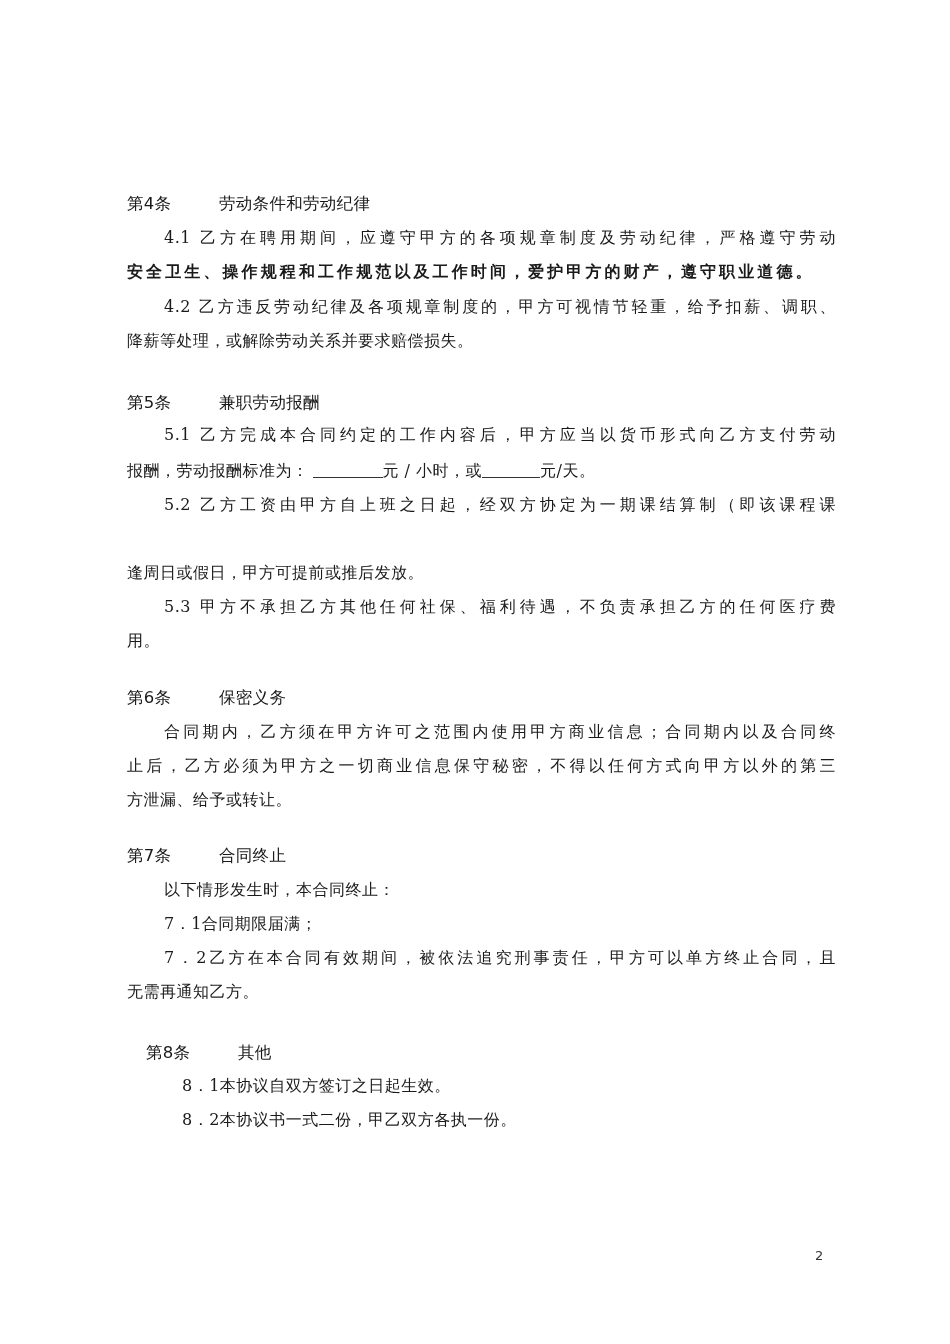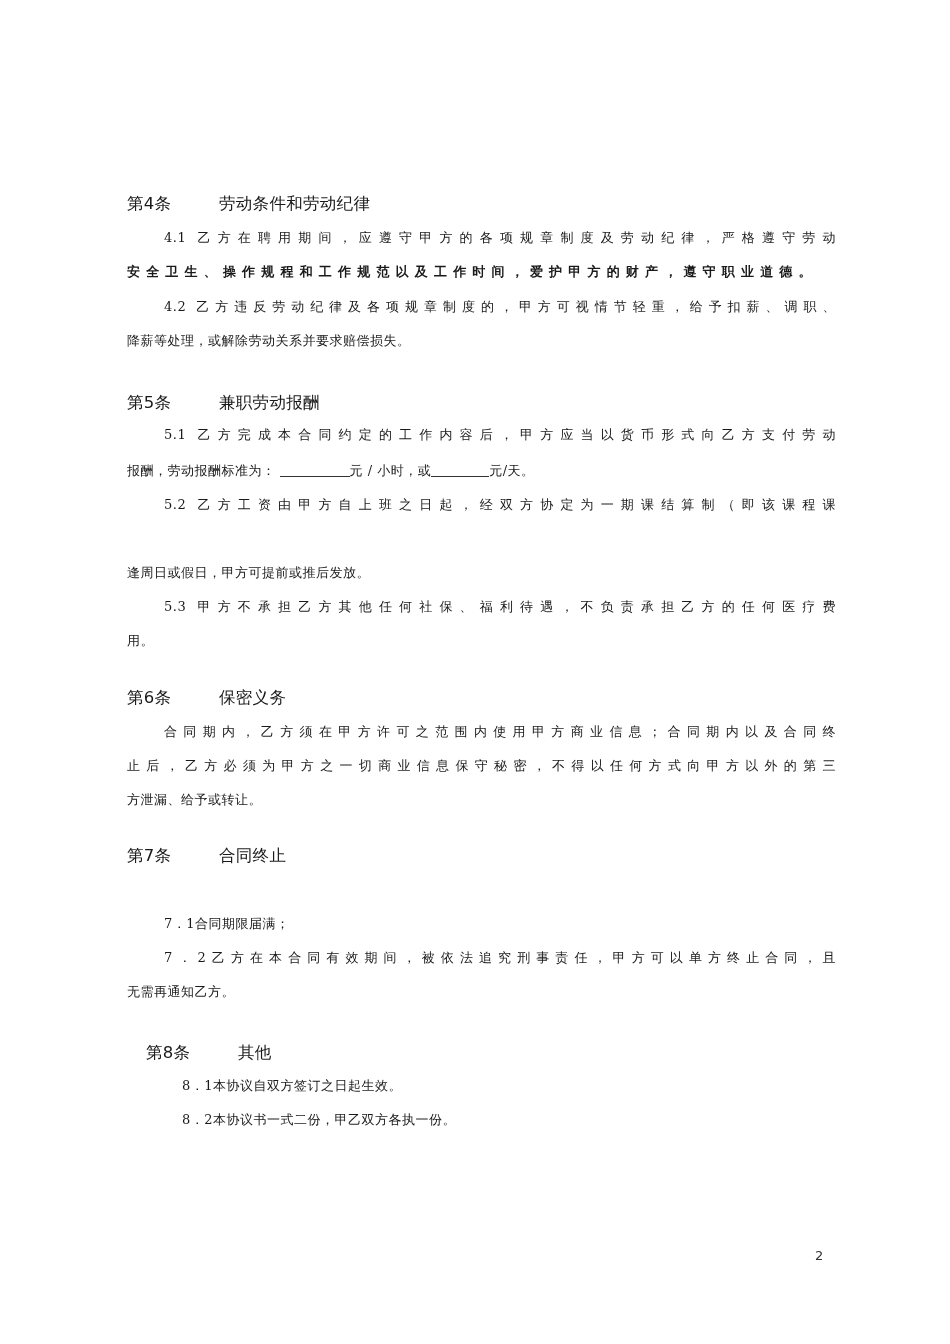--- a/index.html
+++ b/index.html
@@ -1,19 +1,19 @@
 <!DOCTYPE html>
 <html><head>
   <meta charset="utf-8">
   <style>
     html, body { margin: 0; padding: 0; background: #ffffff; }
     body { width: 950px; height: 1344px; position: relative; overflow: hidden;
       font-family: "DejaVu Serif", "Liberation Serif", serif; color: #1a1a1a; }
     .page { position: absolute; left: 0; top: 0; width: 950px; height: 968px; }
-    .line { position: absolute; font-size: 13px; line-height: 22px; white-space: nowrap; letter-spacing: 0.5px; }
+    .line { position: absolute; font-size: 16px; line-height: 22px; white-space: nowrap; letter-spacing: 0.5px; }
     .heading { font-family: "DejaVu Sans", "Liberation Sans", sans-serif; font-size: 16.5px; letter-spacing: 0.3px; }
     .heading .num { display: inline-block; width: 92px; }
     .just { text-align-last: justify; text-align: justify; white-space: normal; }
     .blank { display: inline-block; border-bottom: 1px solid #333; height: 16px; vertical-align: -2px; }
     .pagenum { position: absolute; font-family: "DejaVu Sans", "Liberation Sans", sans-serif; font-size: 13px; color: #333; }
   </style>
 </head>
 <body>
 
 <div class="page">
@@ -41,20 +41,21 @@
   <div class="line heading" style="left:127px; top:687px;">
     <span class="num">第6条</span><span>保密义务</span>
   </div>
   <div class="line just" style="left:164px; top:721px; width:672px;">合同期内，乙方须在甲方许可之范围内使用甲方商业信息；合同期内以及合同终</div>
   <div class="line just" style="left:127px; top:755px; width:709px;">止后，乙方必须为甲方之一切商业信息保守秘密，不得以任何方式向甲方以外的第三</div>
   <div class="line" style="left:127px; top:789px;">方泄漏、给予或转让。</div>
 
   <div class="line heading" style="left:127px; top:845px;">
     <span class="num">第7条</span><span>合同终止</span>
   </div>
+  <div class="line" style="left:164px; top:879px;">以下情形发生时，本合同终止：</div>
   <div class="line" style="left:164px; top:913px;">7．1合同期限届满；</div>
   <div class="line just" style="left:164px; top:947px; width:672px;">7．2乙方在本合同有效期间，被依法追究刑事责任，甲方可以单方终止合同，且</div>
   <div class="line" style="left:127px; top:981px;">无需再通知乙方。</div>
 
   <div class="line heading" style="left:146px; top:1042px;">
     <span class="num">第8条</span><span>其他</span>
   </div>
   <div class="line" style="left:182px; top:1075px;">8．1本协议自双方签订之日起生效。</div>
   <div class="line" style="left:182px; top:1109px;">8．2本协议书一式二份，甲乙双方各执一份。</div>
 

